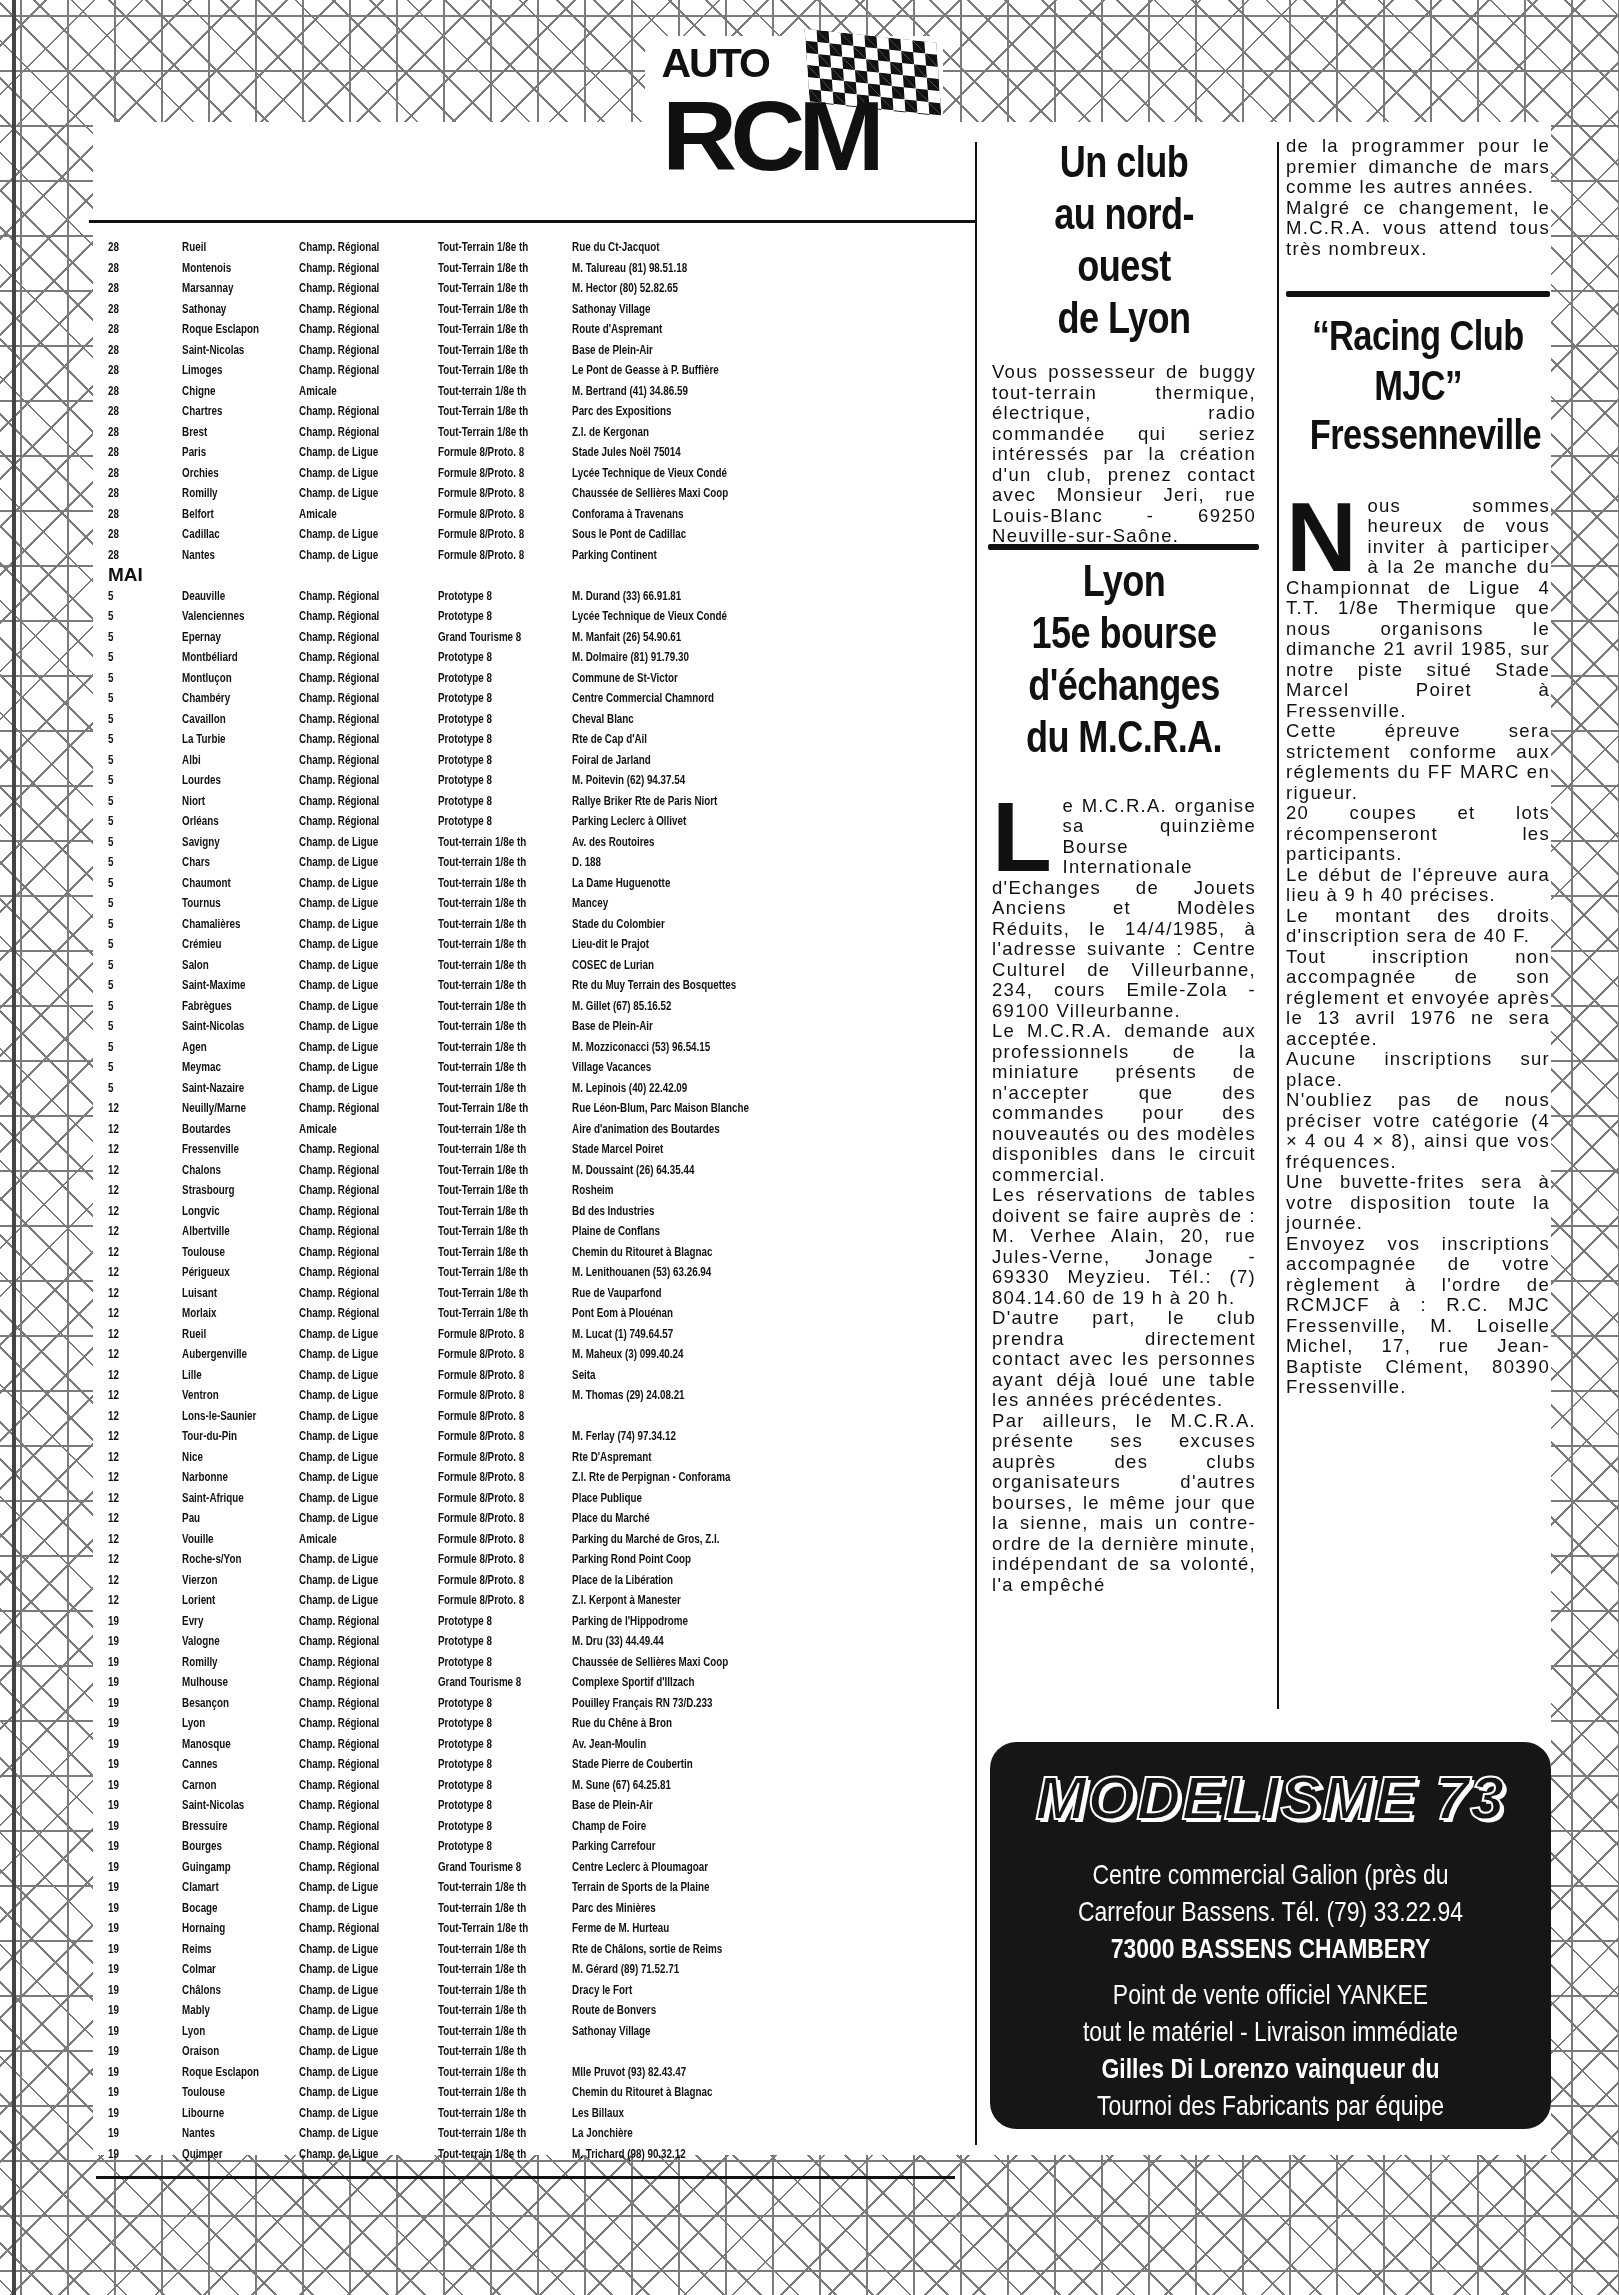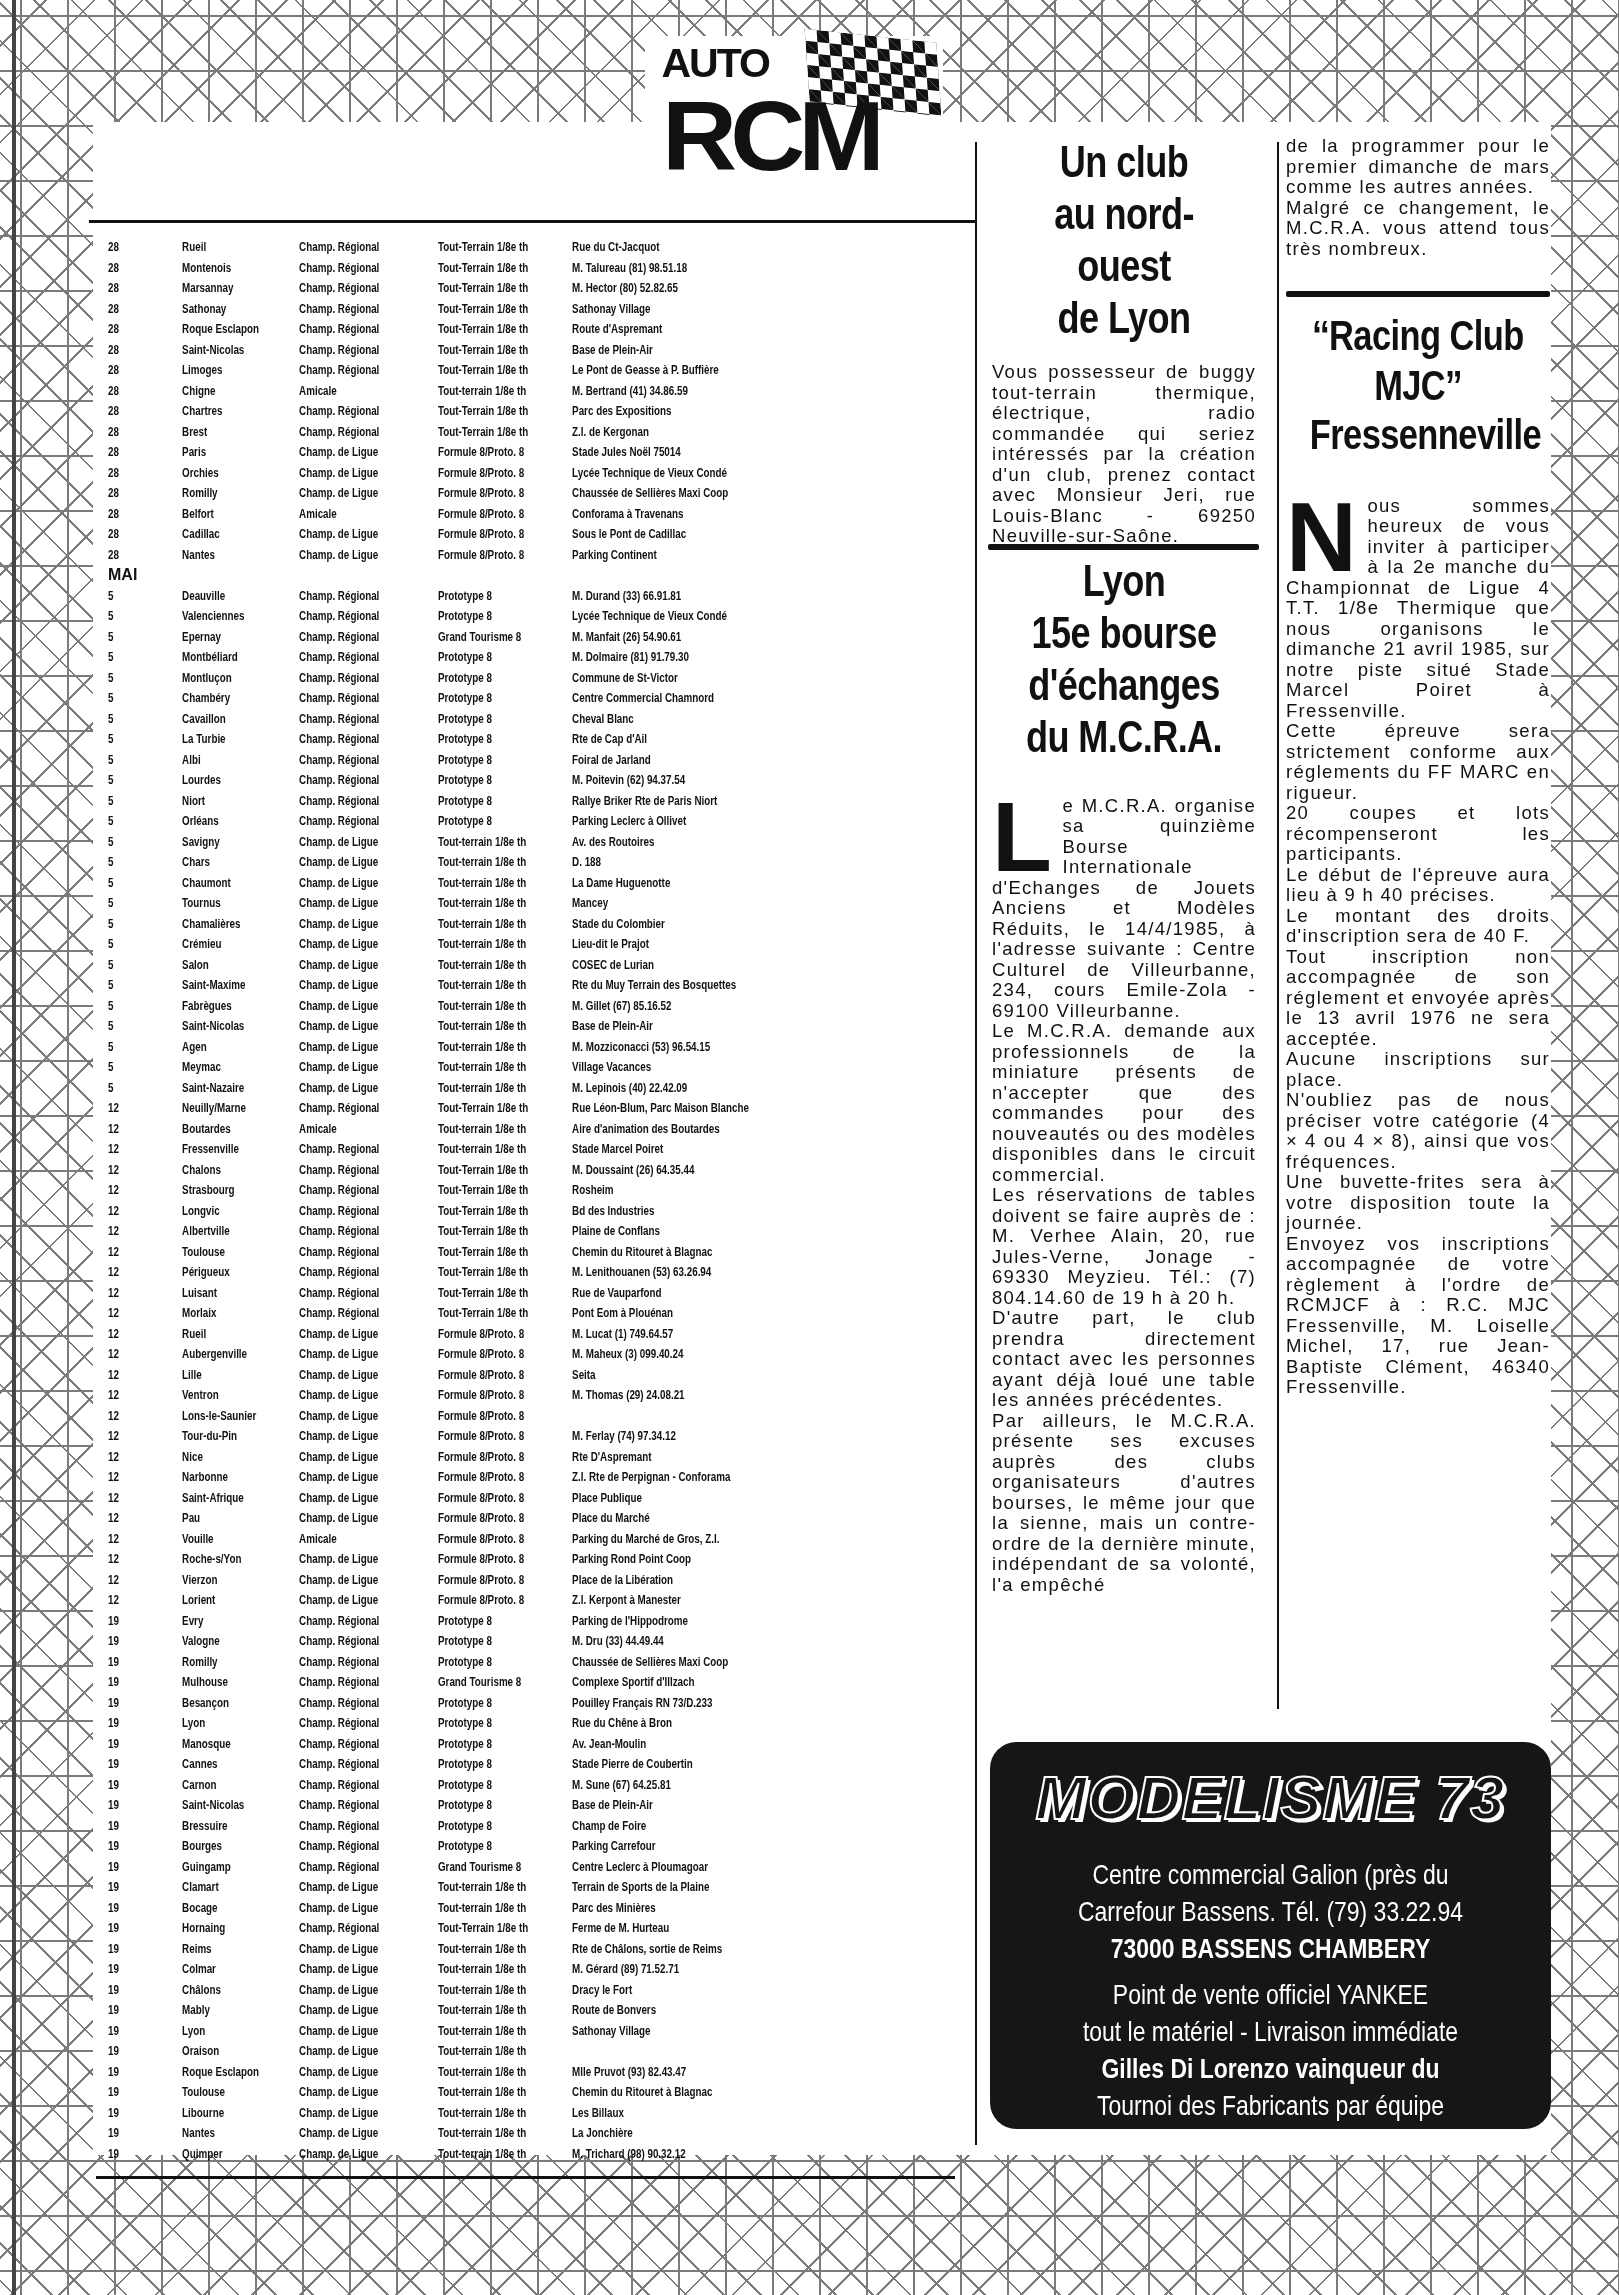--- a/index.html
+++ b/index.html
@@ -27,21 +27,21 @@
   
   .rule-top{position:absolute;left:89px;top:220px;width:886px;height:3.3px;background:#111;}
   .schedule{position:absolute;left:108px;top:237px;width:873px;font-family:"Liberation Sans Narrow","Liberation Sans",sans-serif;font-weight:700;font-size:12.6px;}
   .row{height:20.5px;line-height:20.5px;white-space:nowrap;position:relative;transform:scaleX(.78);transform-origin:left;width:1124px;}
   .row span{position:absolute;top:0;}
   .c-day{left:0;}
   .c-town{left:95px;}
   .c-type{left:245px;}
   .c-cat{left:423px;}
   .c-place{left:595px;}
-  .month{height:20.5px;line-height:20.5px;font-weight:700;font-size:16px;}
+  .month{height:20.5px;line-height:20.5px;font-weight:700;font-size:19px;}
   .sched-bottom{position:absolute;left:96px;top:2176px;width:859px;height:2.6px;background:#111;}
   
   .vrule{position:absolute;width:2px;background:#111;}
   
   .article{position:absolute;}
   .a-title{font:700 44px/1.18 "Liberation Sans",sans-serif;text-align:center;letter-spacing:-0.7px;transform:scaleX(.82);}
   .a-body{font-size:18.5px;line-height:20.5px;text-align:justify;letter-spacing:1.3px;}
   .a-body p{margin:0;}
   .dropcap{float:left;font:900 98px/0.8 "Liberation Sans",sans-serif;margin:2.6px 9.3px 0 0;}
   .hbar{position:absolute;height:6px;background:#111;border-radius:2px;}
@@ -773,21 +773,21 @@
   <div class="a-body" style="margin-top:36px;">
     <p><span class="dropcap">N</span><span>ous sommes heureux de vous inviter à participer à la 2e manche du Championnat de Ligue 4 T.T. 1/8e Thermique que nous organisons le dimanche 21 avril 1985, sur notre piste situé Stade Marcel Poiret à Fressenville.</span></p>
     <p>Cette épreuve sera strictement conforme aux réglements du FF MARC en rigueur.</p>
     <p>20 coupes et lots récompenseront les participants.</p>
     <p>Le début de l'épreuve aura lieu à 9 h 40 précises.</p>
     <p>Le montant des droits d'inscription sera de 40 F.</p>
     <p>Tout inscription non accompagnée de son réglement et envoyée après le 13 avril 1976 ne sera acceptée.</p>
     <p>Aucune inscriptions sur place.</p>
     <p>N'oubliez pas de nous préciser votre catégorie (4 × 4 ou 4 × 8), ainsi que vos fréquences.</p>
     <p>Une buvette-frites sera à votre disposition toute la journée.</p>
-    <p>Envoyez vos inscriptions accompagnée de votre règlement à l'ordre de RCMJCF à : R.C. MJC Fressenville, M. Loiselle Michel, 17, rue Jean-Baptiste Clément, 46340 Fressenville.</p>
+    <p>Envoyez vos inscriptions accompagnée de votre règlement à l'ordre de RCMJCF à : R.C. MJC Fressenville, M. Loiselle Michel, 17, rue Jean-Baptiste Clément, 80390 Fressenville.</p>
   </div>
 </div>
 
 <div class="ad">
   <div class="ad-logo">MODELISME 73</div>
   <div style="margin-top:26.4px;">
     <div class="ad-line">Centre commercial Galion (près du</div>
     <div class="ad-line">Carrefour Bassens. Tél. (79) 33.22.94</div>
     <div class="ad-line" style="font-weight:700;">73000 BASSENS CHAMBERY</div>
     <div class="ad-line" style="margin-top:9.3px;">Point de vente officiel YANKEE</div>

